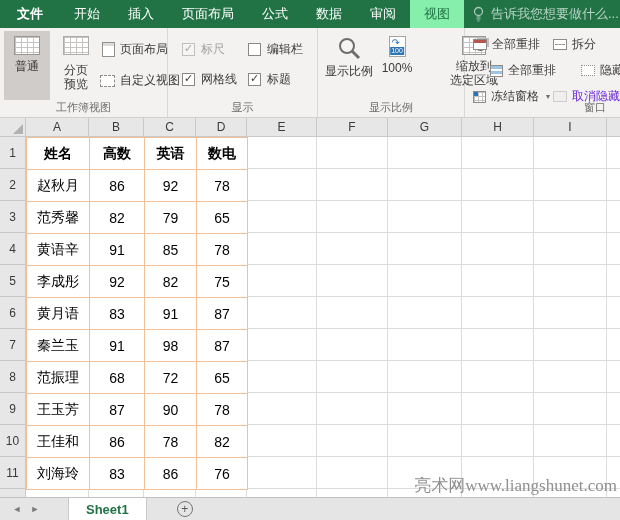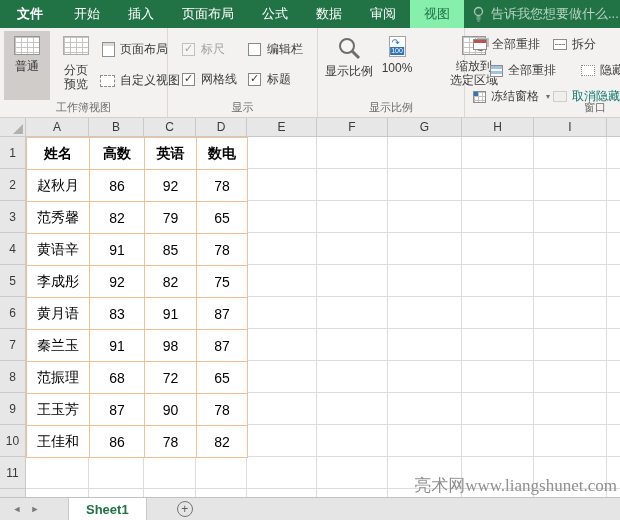--- a/index.html
+++ b/index.html
@@ -14,21 +14,21 @@
   .tellme { display:flex; align-items:center; gap:6px; color:#b8d3c3; padding-left:8px; white-space:nowrap; }
 
   
   .ribbon { height:90px; background:#f3f2f1; border-bottom:1px solid #d2cfce; display:flex; position:relative; }
   .rgroup { position:relative; height:100%; border-right:1px solid #dad7d4; flex:none; }
   .rgroup:last-child { border-right:none; }
   .glabel { position:absolute; bottom:2px; left:0; right:0; text-align:center; font-size:11px; color:#6e6c6a; white-space:nowrap; }
   .bigbtn { position:absolute; display:flex; flex-direction:column; align-items:center; gap:4px; font-size:12px; color:#3b3a39; text-align:center; line-height:14px; padding-top:5px; }
   .bigbtn.selected { background:#cfccc9; }
   .smallbtn { position:absolute; display:flex; align-items:center; gap:5px; font-size:12px; color:#3b3a39; white-space:nowrap; }
-  .smallbtn.disabled { color:#0f766e; }
+  .smallbtn.disabled { color:#6d28d9; }
 
   
   .icon-grid { width:26px; height:19px; background:#fff; border:1px solid #999693; background-image:linear-gradient(#c6c4c2 1px, transparent 1px), linear-gradient(90deg,#c6c4c2 1px, transparent 1px); background-size:6px 5px; flex:none; }
   .icon-grid.light { border-color:#aeabab; }
   .icon-page { width:13px; height:15px; background:#fff; border:1px solid #928f8c; box-shadow:inset 0 3px 0 #dcdad8; flex:none; }
   .icon-dashedbox { width:15px; height:12px; border:1px dashed #8f8d8b; background:#fdfdfd; flex:none; }
   .icon-mag { width:26px; height:24px; flex:none; }
   .icon-100 { position:relative; width:17px; height:21px; background:#fff; border:1px solid #a5a3a1; flex:none; }
   .icon-100 .arrow { position:absolute; top:1px; left:2px; color:#2e75b6; font-size:10px; line-height:10px; }
   .icon-100 .badge { position:absolute; bottom:1px; left:50%; transform:translateX(-50%); background:#2e75b6; color:#fff; font-size:7px; line-height:8px; padding:0 1px; }
@@ -425,20 +425,26 @@
           <td class="c1">87</td>
           <td class="c2">90</td>
           <td class="c3">78</td>
         </tr>
     <tr>
           <td class="c0">王佳和</td>
           <td class="c1">86</td>
           <td class="c2">78</td>
           <td class="c3">82</td>
         </tr>
+    <tr>
+          <td class="c0">刘海玲</td>
+          <td class="c1">83</td>
+          <td class="c2">86</td>
+          <td class="c3">76</td>
+        </tr>
   </tbody>
     </table>
 
   <div class="watermark">亮术网www.liangshunet.com</div>
 </div>
 
 <div class="sheetbar">
   <div class="nav first">◄</div>
   <div class="nav">►</div>
   <div class="sheettab">Sheet1</div>

